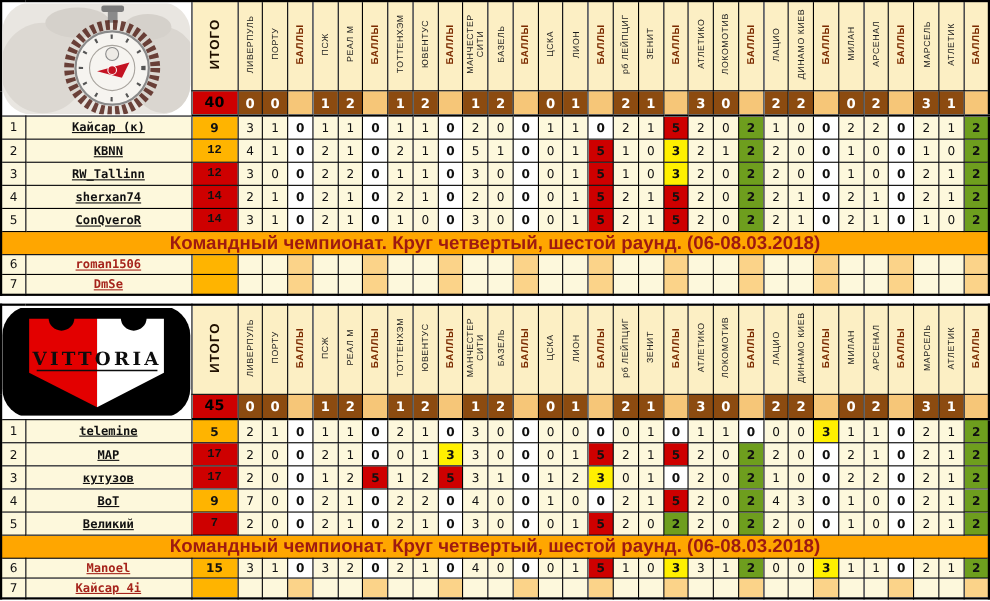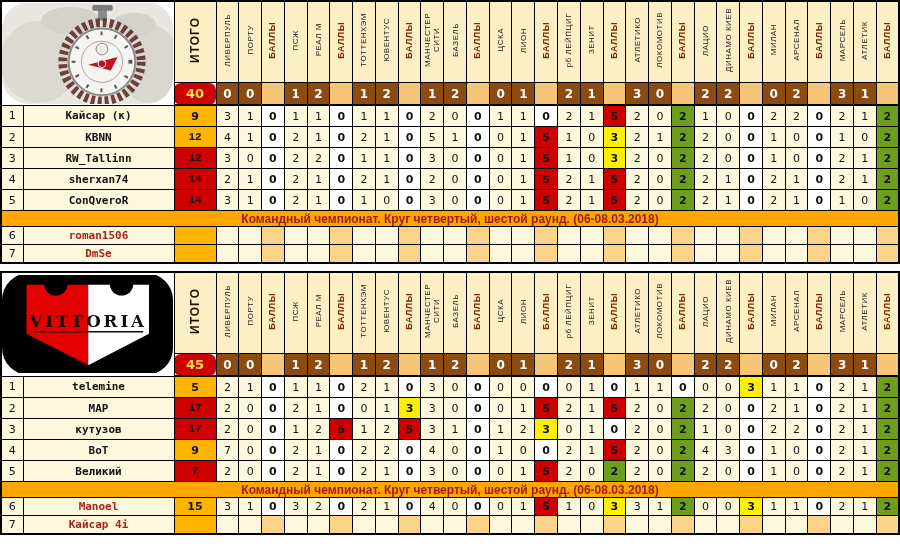--- a/index.html
+++ b/index.html
@@ -14,44 +14,44 @@
         max-height:76px;color:#1c1c1c;font-weight:normal;}
   .pts-h{background:var(--tan,#F6C678);}
   .pts-h .vert{color:#7B2B00;font-weight:bold;font-size:9px;}
   .itogo-h{background:var(--orange,#FFB400);border-left:2px solid #000;border-right:2px solid #000;}
   .itogo-h .vert{font-size:12px;font-weight:bold;color:#201000;letter-spacing:1px;}
   .logo{background:#fff;border-radius:28px;}
   .logo svg{display:block;width:100%;height:100%;}
   
   .res td{height:21px;background:var(--tan,#F6C678);border-bottom:2px solid #000;}
   .res-c{background:var(--brown,#8C4B10)!important;color:#fff;font-weight:bold;font-size:12px;}
-  .total{background:var(--red,#CE0000)!important;color:#fde047;font-weight:bold;font-size:13px;
-         border-left:2px solid #000;border-right:2px solid #000;border-radius:7px;}
+  .total{background:var(--red,#CE0000)!important;color:#000000;font-weight:bold;font-size:13px;
+         border-left:2px solid #000;border-right:2px solid #000;}
   
   .p-row td{height:20px;font-size:11px;color:#111;}
   .b-row td{height:17px;}
   .num{background:var(--cream,#FDF8DC);}
   .pname{background:var(--cream,#FDF8DC);text-align:left;padding-left:5px;
-         font-family:"DejaVu Sans Mono","Liberation Mono",monospace;font-weight:bold;font-size:12px;}
+         font-family:"DejaVu Sans Mono","Liberation Mono",monospace;font-weight:bold;font-size:12px;text-decoration:underline;}
   .b-row .pname{color:#A6241C;}
   .pred{background:var(--cream,#FDF8DC);}
   .pts{font-weight:bold;font-size:11px;}
   .gr{border-right:2px solid #000;}
   .pts-0{background:#fff;color:var(--blue,#3F92D2);}
   .pts-5{background:var(--red,#D10000);color:#fff;}
   .pts-3{background:var(--yellow,#FFF000);color:#8A6D00;}
   .pts-2{background:var(--green,#6E9E1E);color:#fff;}
   .pts-empty{background:var(--empty,#FBD389);}
   .ptotal{font-weight:bold;font-size:13px;border-left:2px solid #000;border-right:2px solid #000;}
   .bg-orange{background:var(--orange,#FFB400);}
   .bg-red{background:var(--red,#CE0000);}
   .fg-black{color:#111;}
   .fg-white{color:#fff;font-family:Liberation Mono, monospace;}
   
-  .banner{height:15px;background:var(--banner,#FFA600);color:#9E1A10;font-weight:bold;font-size:12px;
+  .banner{height:15px;background:var(--banner,#FFA600);color:#9E1A10;font-weight:bold;font-size:17px;
           font-family:"Liberation Sans",sans-serif;}
 </style>
 </head>
 <body>
 
 <div class="wrap">
   <div>
       <table class="ptable">
         <colgroup>
           <col style="width:22px">

